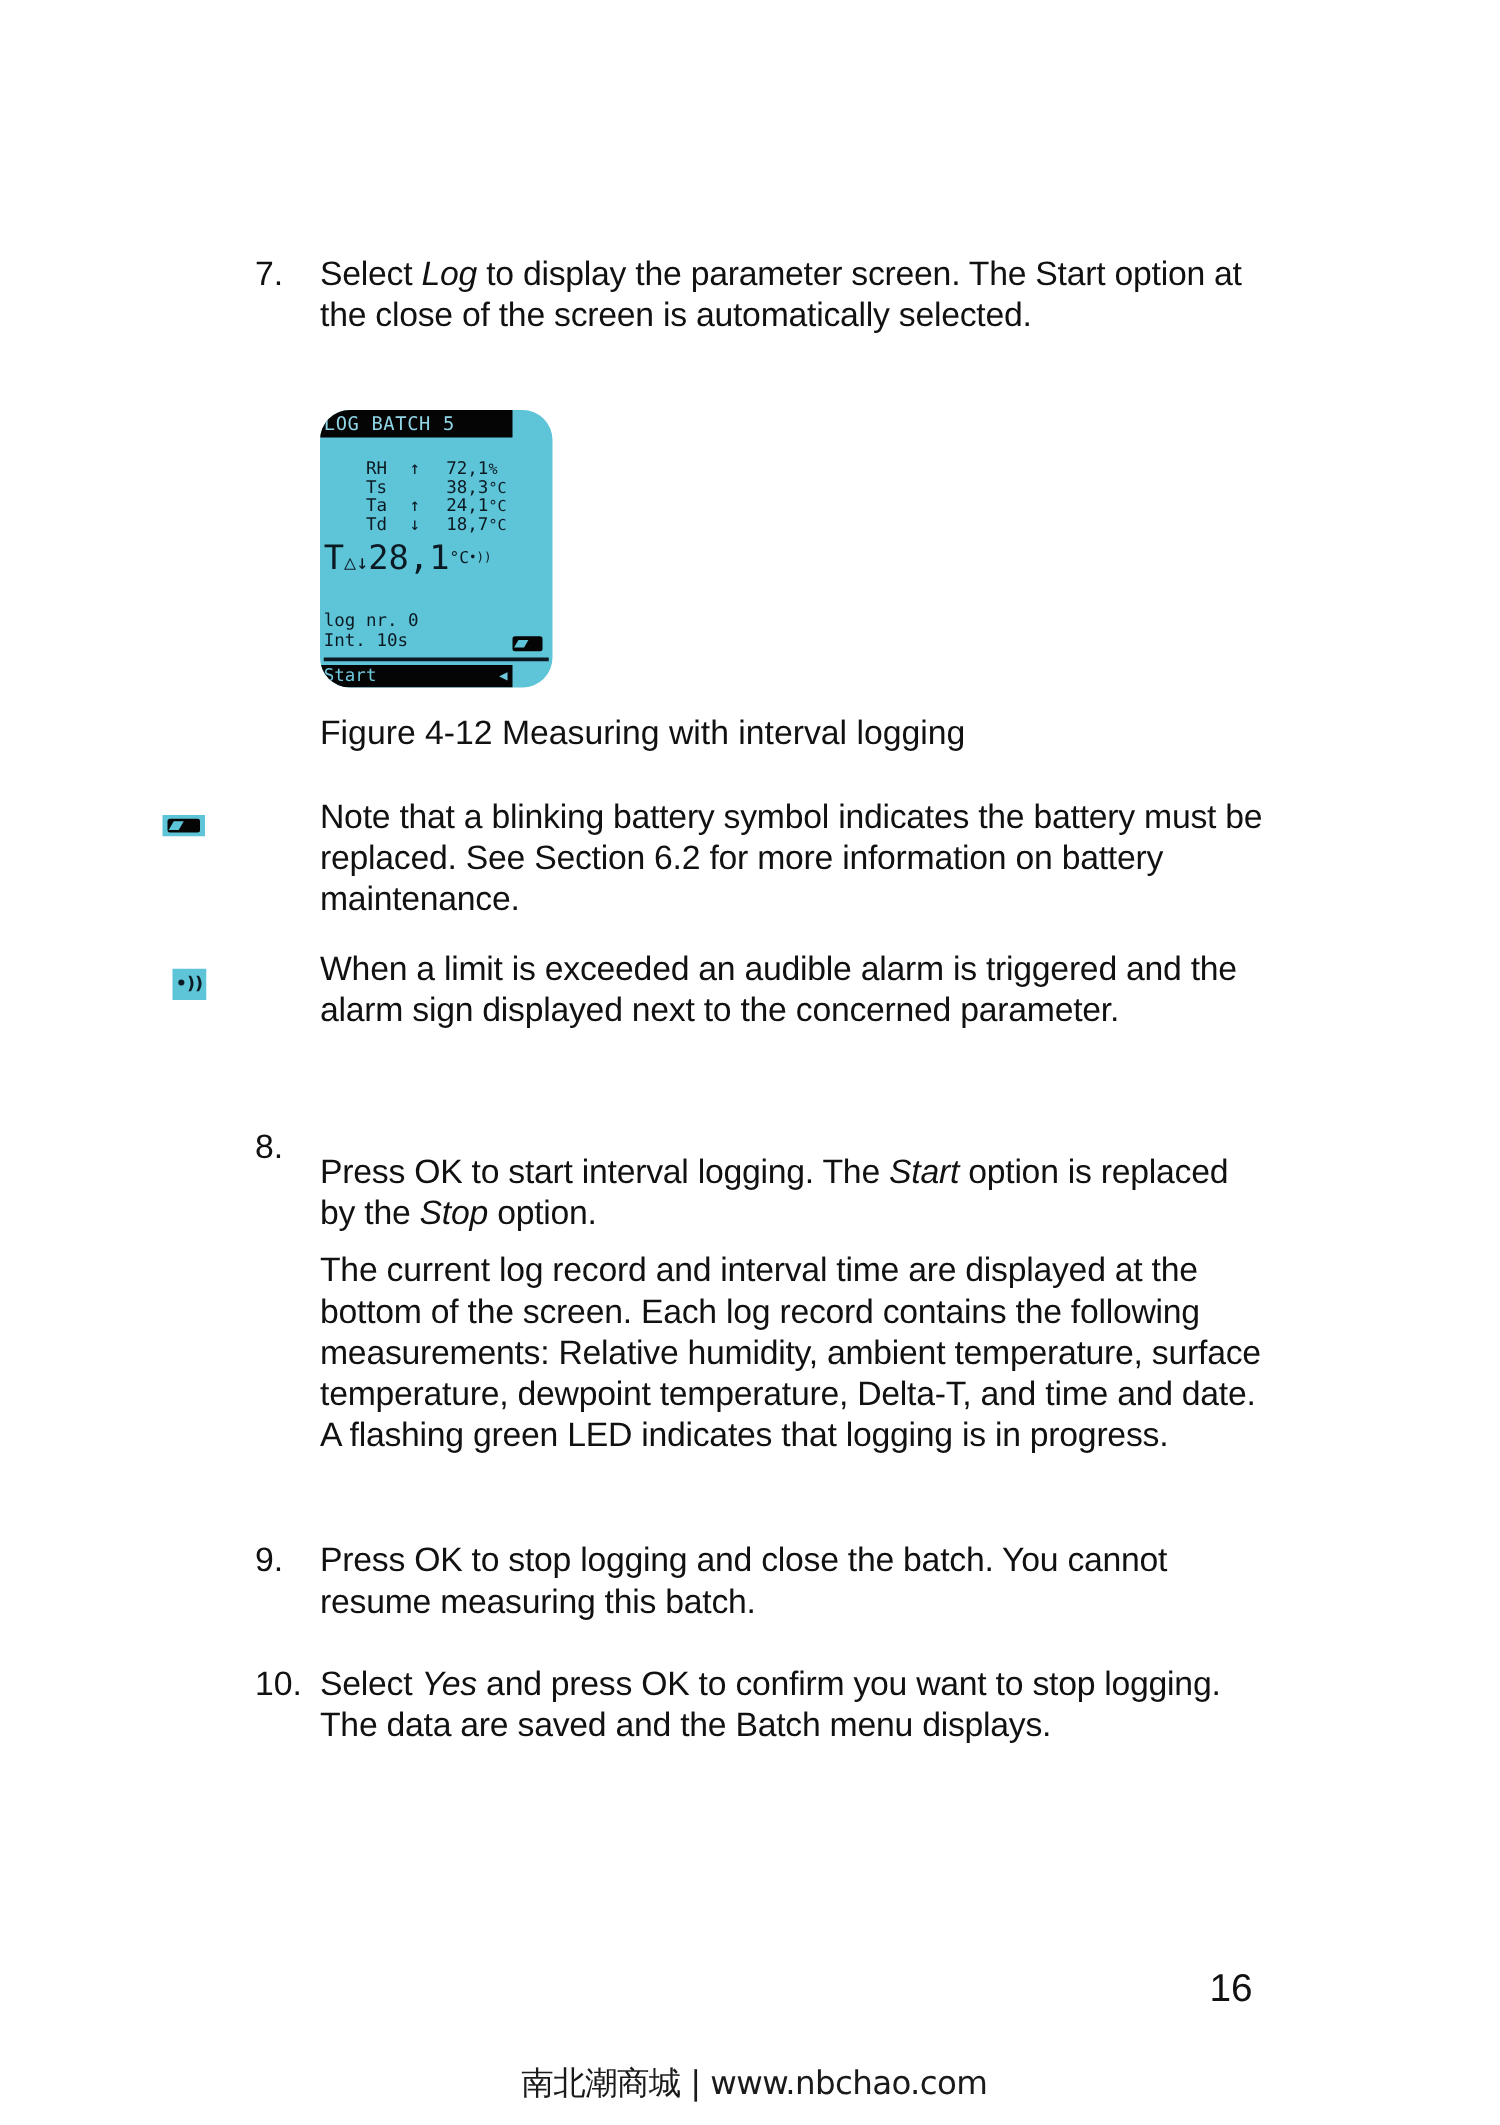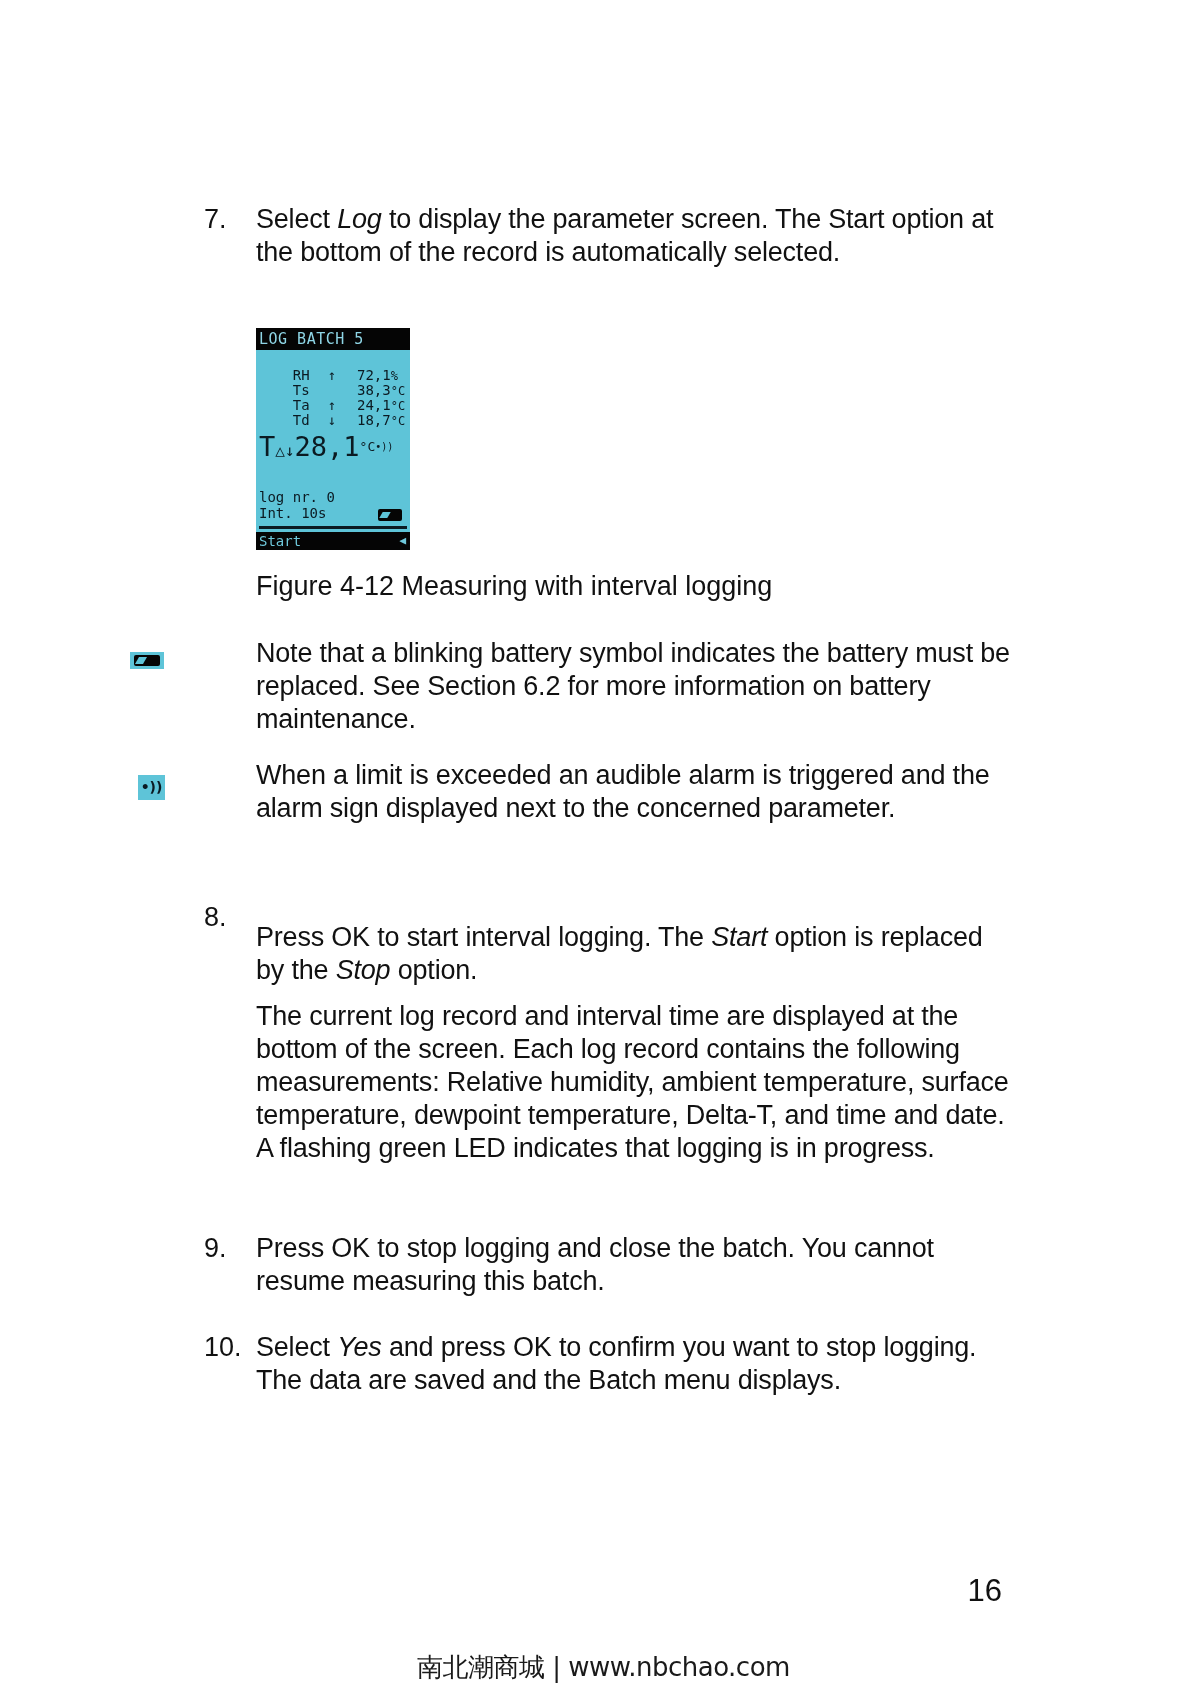--- a/index.html
+++ b/index.html
@@ -4,23 +4,23 @@
 <style>
   html, body { margin: 0; padding: 0; background: #ffffff; }
   body { width: 1200px; height: 1700px; position: relative; overflow: hidden;
          font-family: "Liberation Sans", sans-serif; color: #111; }
   .para { position: absolute; left: 256px; width: 760px; font-size: 27px; line-height: 33px;
           letter-spacing: -0.2px; }
   .num { position: absolute; left: 204px; font-size: 27px; line-height: 33px; }
   em { font-style: italic; }
 
   
-  .lcd { position: absolute; left: 256px; top: 328px; width: 154px; height: 222px;
+  .lcd { position: absolute; left: 256px; top: 328px; width: 186px; height: 222px;
          background: #5ec4d8; font-family: "DejaVu Sans Mono", monospace; color: #0b1a22;
-         overflow: hidden; }
+         overflow: hidden; border-radius: 24px; }
   .lcd .title { position: absolute; left: 0; top: 0; width: 154px; height: 22px; background: #050505;
                 color: #8fd6e6; font-size: 15px; line-height: 22px; padding-left: 3px; box-sizing: border-box;
                 letter-spacing: 0.5px; }
   .lcd .row { position: absolute; left: 3px; font-size: 14px; line-height: 15px; white-space: pre; }
   .lcd .param { display: inline-block; width: 30px; }
   .lcd .arrow { display: inline-block; width: 18px; text-align: center; }
   .lcd .val { display: inline-block; width: 50px; text-align: right; }
   .lcd .unit { display: inline-block; width: 22px; font-size: 12px; }
   .lcd .big { position: absolute; left: 3px; top: 104px; font-size: 27px; line-height: 30px; white-space: nowrap; }
   .lcd .big .bunit { font-size: 13px; vertical-align: top; }
@@ -46,21 +46,21 @@
                 line-height: 25px; text-align: center; font-family: "DejaVu Sans", sans-serif; font-weight: bold; }
 
   .pagenum { position: absolute; right: 198px; top: 1574px; font-size: 31px; line-height: 33px; }
   .footer { position: absolute; left: 417px; top: 1648px; font-size: 26px; line-height: 38px; color: #1a1a1a;
             font-family: "DejaVu Sans", sans-serif; letter-spacing: -0.5px; }
 </style>
 </head>
 <body>
 
 <div class="num" style="top:203px;">7.</div>
-<div class="para" style="top:203px;"><span>Select </span><em>Log</em><span> to display the parameter screen. The Start option at the bottom of the record is automatically selected.</span></div>
+<div class="para" style="top:203px;"><span>Select </span><em>Log</em><span> to display the parameter screen. The Start option at the close of the screen is automatically selected.</span></div>
 
 <div class="lcd">
   <div class="title">LOG BATCH 5</div>
   <div class="row" style="top:25px;">
     <span class="param">RH</span><span class="arrow">↑</span><span class="val">72,1</span><span class="unit">%</span>
   </div>
   <div class="row" style="top:40px;">
     <span class="param">Ts</span><span class="arrow"></span><span class="val">38,3</span><span class="unit">°C</span>
   </div>
   <div class="row" style="top:55px;">

